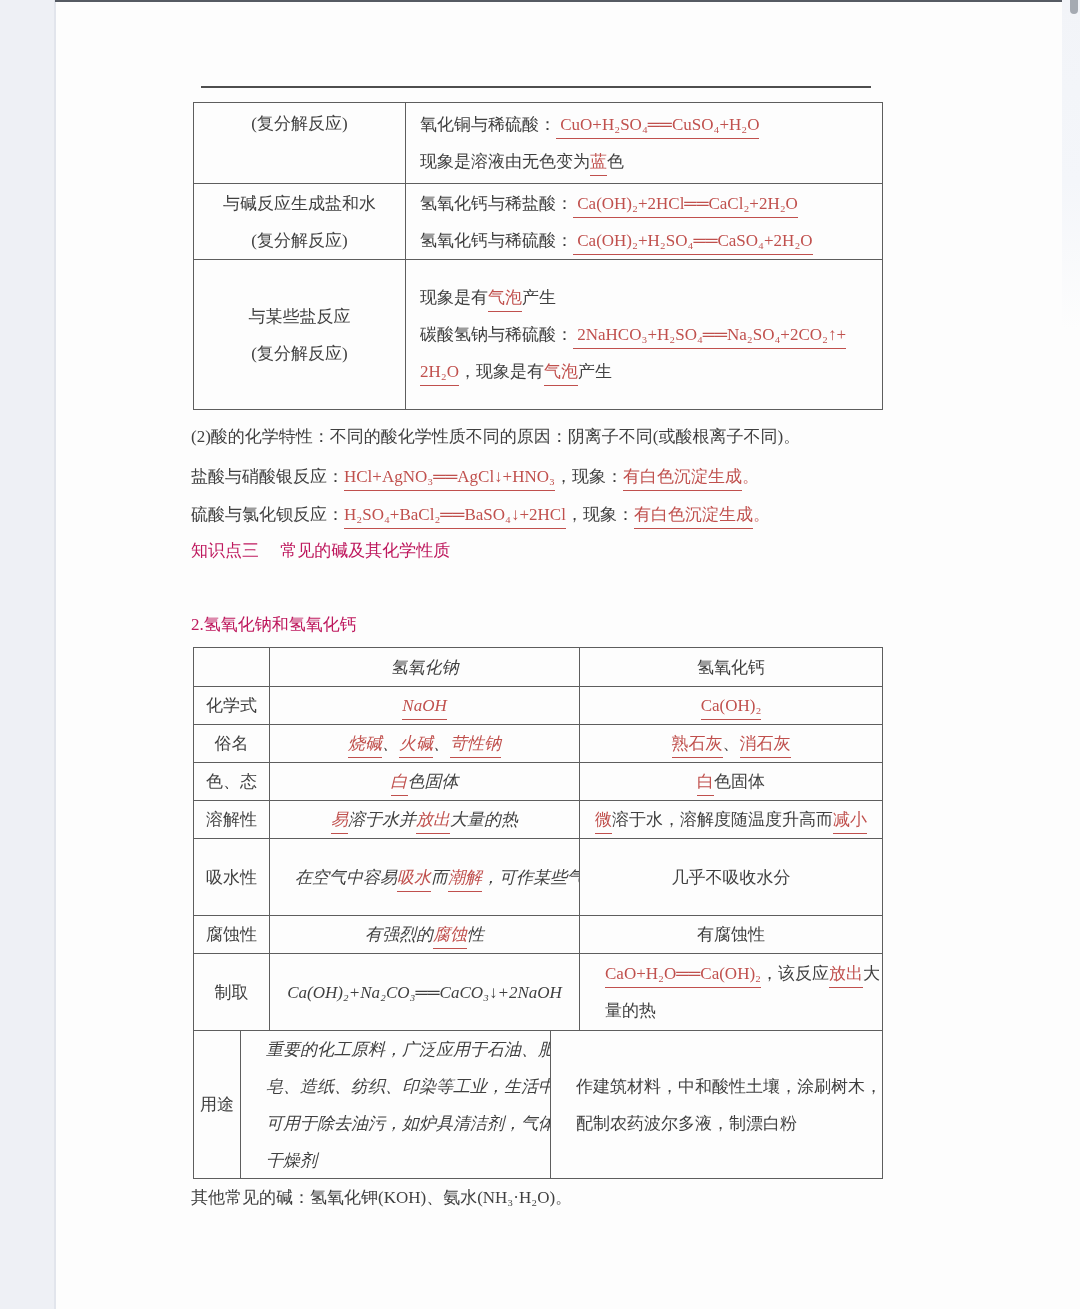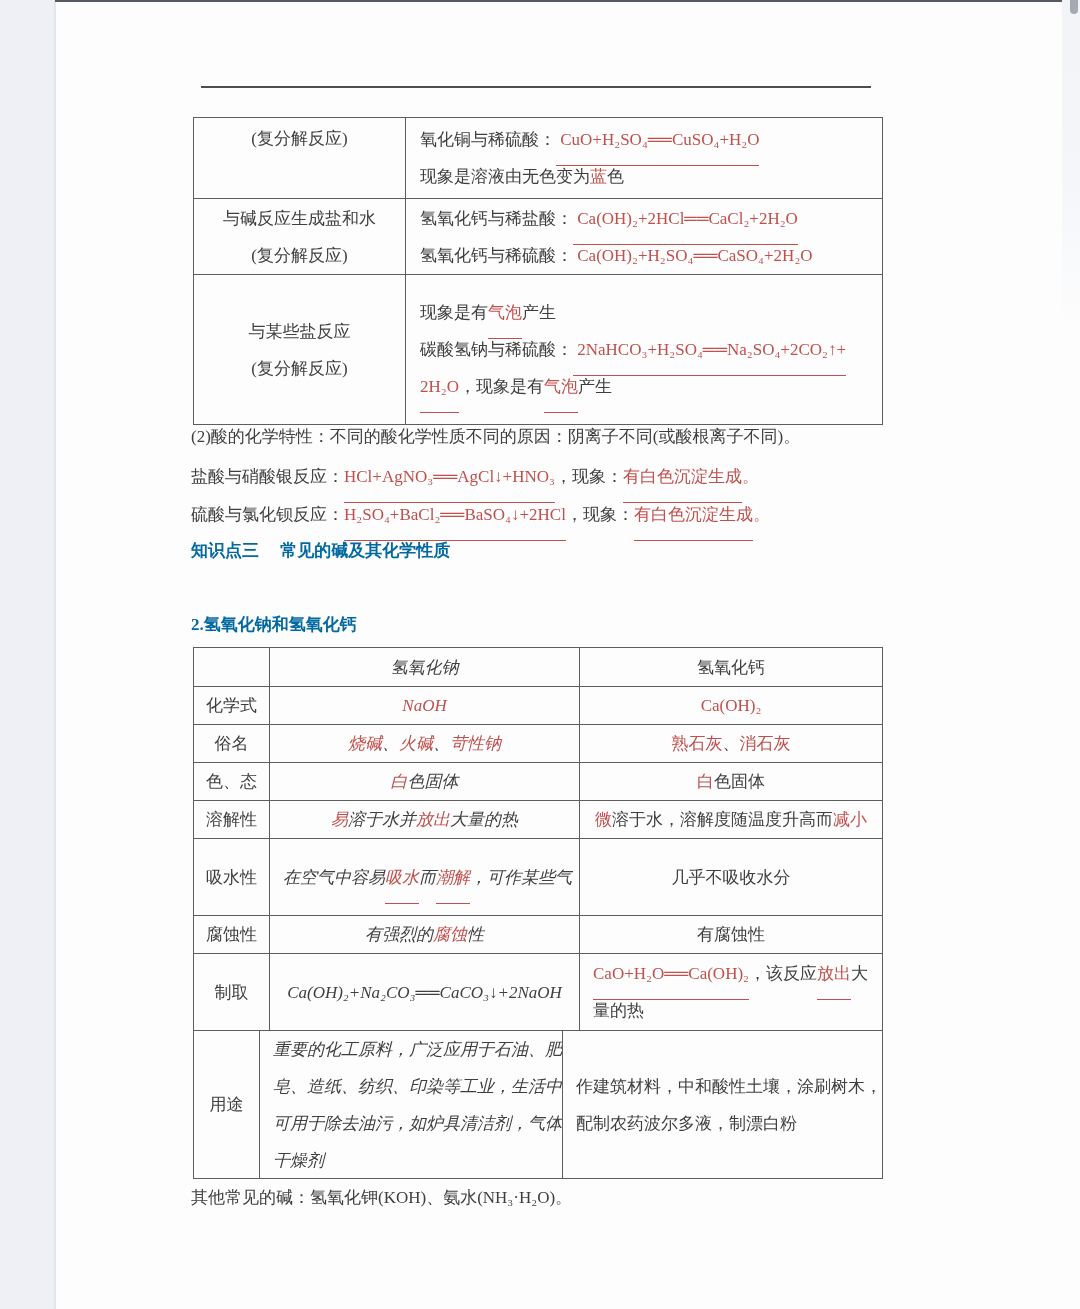--- a/index.html
+++ b/index.html
@@ -18,44 +18,44 @@
   .side-margin{left:0;top:0;width:56px;height:1309px;background:#eef0f5;border-right:2px solid #e2e5ec;}
   .top-edge{left:55px;top:0;width:1012px;height:2px;background:#565b63;}
   .right-fade{right:0;top:0;width:18px;height:330px;
     background:linear-gradient(to bottom,#f2f4f8,#f4f6fa 55%,rgba(255,255,255,0));}
   .scroll-thumb{right:2px;top:0;width:8px;height:14px;background:#a5aab2;border-radius:0 0 4px 4px;}
   .header-rule{left:201px;top:86px;width:670px;height:2px;background:#4e4e4e;}
 
   .line{line-height:37px;white-space:nowrap;}
   .p-line{line-height:24px;white-space:nowrap;}
   .sg-n{color:var(--text);}
-  .sg-b{color:#0369a1;font-weight:bold;}
-  .sg-r{color:var(--red);border-bottom:1px solid var(--red);padding-bottom:16px;}
+  .sg-b{color:#be185d;font-weight:normal;}
+  .sg-r{color:var(--red);border-bottom:1px solid var(--red);padding-bottom:4px;}
   .sg-rp{color:var(--red);}
 
   
-  .t1{left:193px;top:117px;width:690px;border:1px solid var(--border);}
+  .t1{left:193px;top:102px;width:690px;border:1px solid var(--border);}
   .t1-row{display:flex;border-top:1px solid var(--border);}
   .t1-row:first-child{border-top:none;}
   .t1-left{width:212px;border-right:1px solid var(--border);display:flex;flex-direction:column;
     justify-content:center;align-items:center;overflow:hidden;}
   .t1-left.top{justify-content:flex-start;padding-top:2px;}
   .t1-right{flex:1;display:flex;flex-direction:column;justify-content:center;padding-left:14px;overflow:hidden;}
   .h80{height:80px;} .h76{height:76px;} .h150{height:150px;}
 
   
   .t2{left:193px;top:647px;width:690px;border:1px solid var(--border);}
   .t2-row{display:flex;border-top:1px solid var(--border);}
   .t2-row:first-child{border-top:none;}
   .t2-c1{width:76px;border-right:1px solid var(--border);display:flex;flex-direction:column;
     justify-content:center;align-items:center;overflow:hidden;}
   .t2-c2{width:310px;border-right:1px solid var(--border);font-style:italic;}
   .t2-c3{flex:1;}
   .t2-cell{display:flex;flex-direction:column;justify-content:center;align-items:center;height:100%;overflow:hidden;}
-  .t2-cell.al{align-items:flex-start;padding-left:13px;}
+  .t2-cell.al{align-items:flex-start;padding-left:13px;margin-left:12px;}
   .h38{height:38px;} .h77{height:77px;} .h148{height:148px;}
 
   .para{left:191px;}
 </style>
 </head>
 <body>
 
 <div class="screen">
 
   <div class="abs side-margin"></div>

